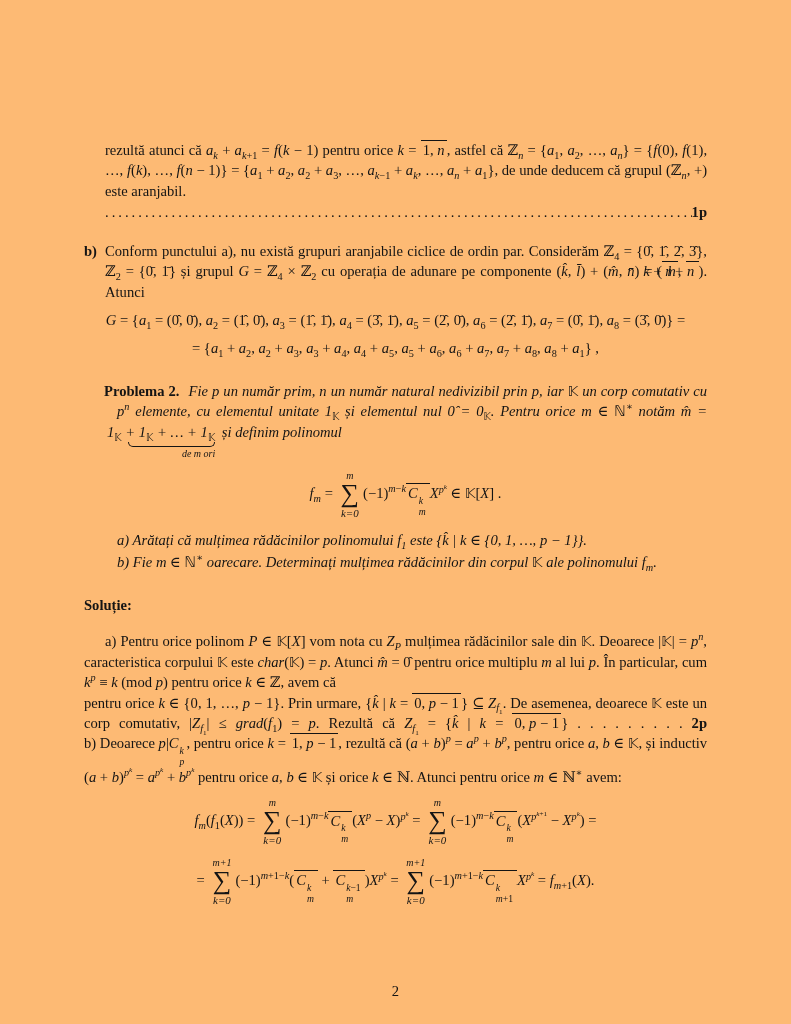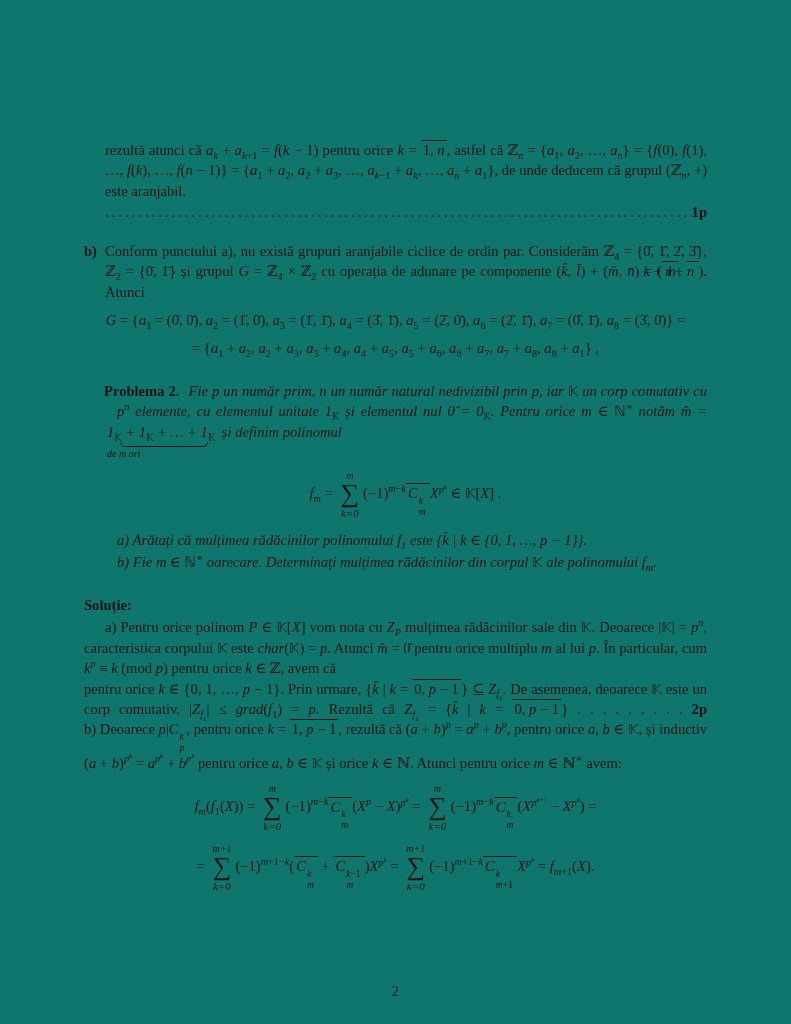--- a/index.html
+++ b/index.html
@@ -1,55 +1,55 @@
 <!DOCTYPE html>
 <html><head>
 <meta charset="utf-8">
 <style>
   * { margin:0; padding:0; box-sizing:border-box; }
   html,body { background:#e8e8e8; }
   .page {
     position:relative; width:791px; height:1024px; margin:0 auto;
-    background:#0f766e; color:#141414; overflow:hidden;
+    background:#fdba74; color:#141414; overflow:hidden;
     font-family:"Liberation Serif","DejaVu Serif","DejaVu Sans",serif;
   }
   .content {
     position:absolute; top:140px; left:84px; width:623px;
     font-size:14.6px; line-height:1.4;
   }
   p { margin:0; }
   .just { text-align:justify; }
   .talj { text-align-last:justify; }
   .sec1 { margin-left:21px; }
   .firstind { text-indent:13px; }
   .firstind2 { text-indent:21px; }
   .itemb { margin-top:18px; }
   .hang  { padding-left:21px; text-indent:-21px; }
   .lbl   { margin-right:8px; font-weight:bold; }
   .prob2 { margin-top:22px; margin-left:20px; }
   .hang2 { padding-left:13px; text-indent:-13px; }
   .lbl2  { margin-right:9px; font-weight:bold; font-style:normal; }
   .subitem { margin-left:13px; margin-top:2px; }
   .sol { margin-top:22px; }
-  .sol .soltitle { margin-bottom:2px; }
+  .sol .soltitle { margin-bottom:16px; }
   .em { font-style:italic; }
   .frm { text-align:center; margin:8px 0; }
   .frm.big { margin:10px 0; }
   sub,sup { font-size:70%; line-height:0; }
   .wh { display:inline-block; border-top:1px solid currentColor; padding:1px 2px 0; line-height:1.1; }
   .bb { font-style:normal; font-family:"DejaVu Sans","DejaVu Serif",sans-serif; font-size:95%; }
   .pts { font-weight:bold; }
   .dotline { display:flex; align-items:baseline; margin-top:1px; }
   .dotline .dots { flex:1; overflow:hidden; white-space:nowrap; letter-spacing:3px; }
   .sum { display:inline-flex; flex-direction:column; align-items:center; vertical-align:middle; margin:0 4px; line-height:1; }
   .sum .t { font-size:10px; line-height:1.2; font-style:italic; }
   .sum .s { font-size:26px; line-height:0.95; }
   .sum .b { font-size:11px; line-height:1.2; font-style:italic; }
   .sk { display:inline-flex; flex-direction:column; align-items:flex-start; vertical-align:-0.55em; font-size:66%; line-height:1.15; margin:0 2px 0 1px; }
-  .ub { display:inline-flex; flex-direction:column; align-items:flex-start; margin:0 3px; }
+  .ub { display:inline-flex; flex-direction:column; align-items:flex-end; margin:0 3px; }
   .ub-expr { line-height:1.2; }
   .ub-brace { width:92%; height:5px; border:1px solid currentColor; border-top:none; border-radius:0 0 6px 6px; margin-top:1px; }
   .ub-label { font-size:10px; line-height:1.2; margin-top:1px; font-style:italic; }
   .pagenum { position:absolute; bottom:24px; left:0; width:100%; text-align:center; font-size:14.6px; }
 </style>
 </head>
 <body>
 
 <div class="page">
   <div class="content">

